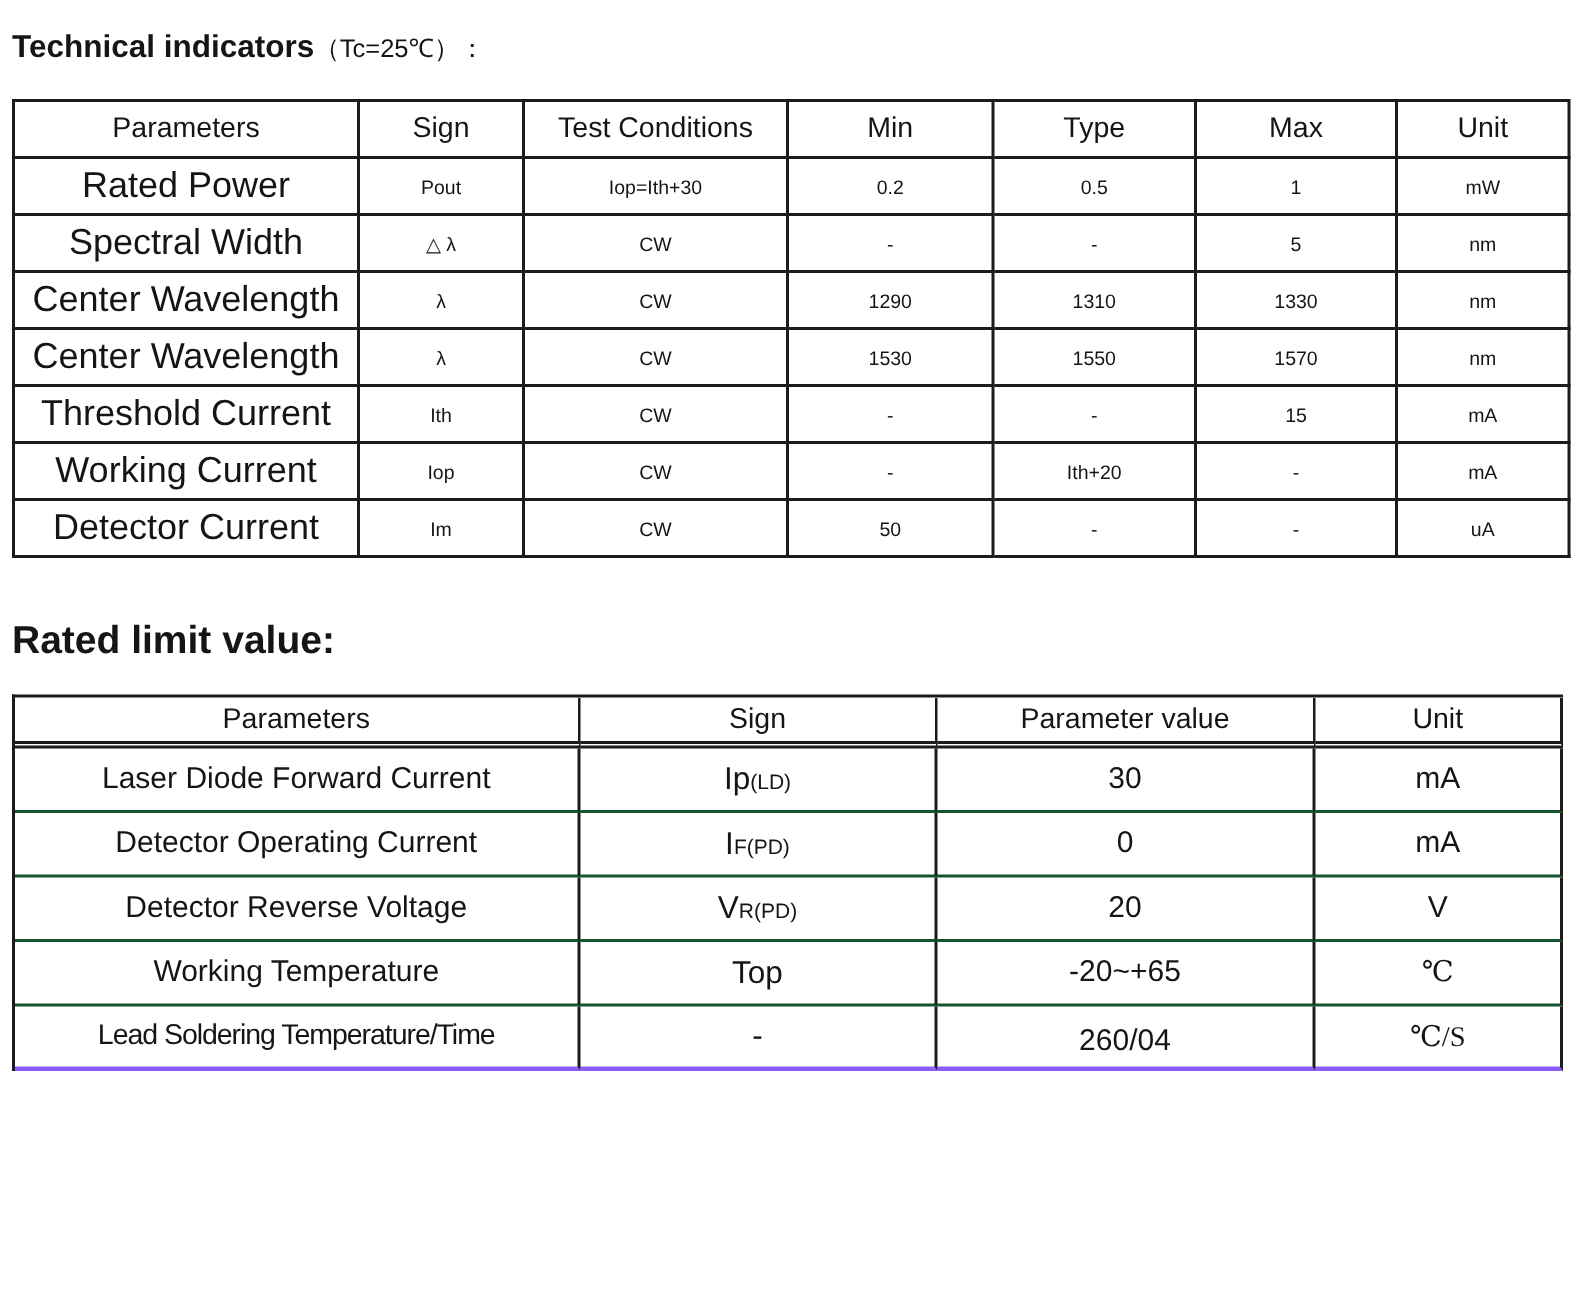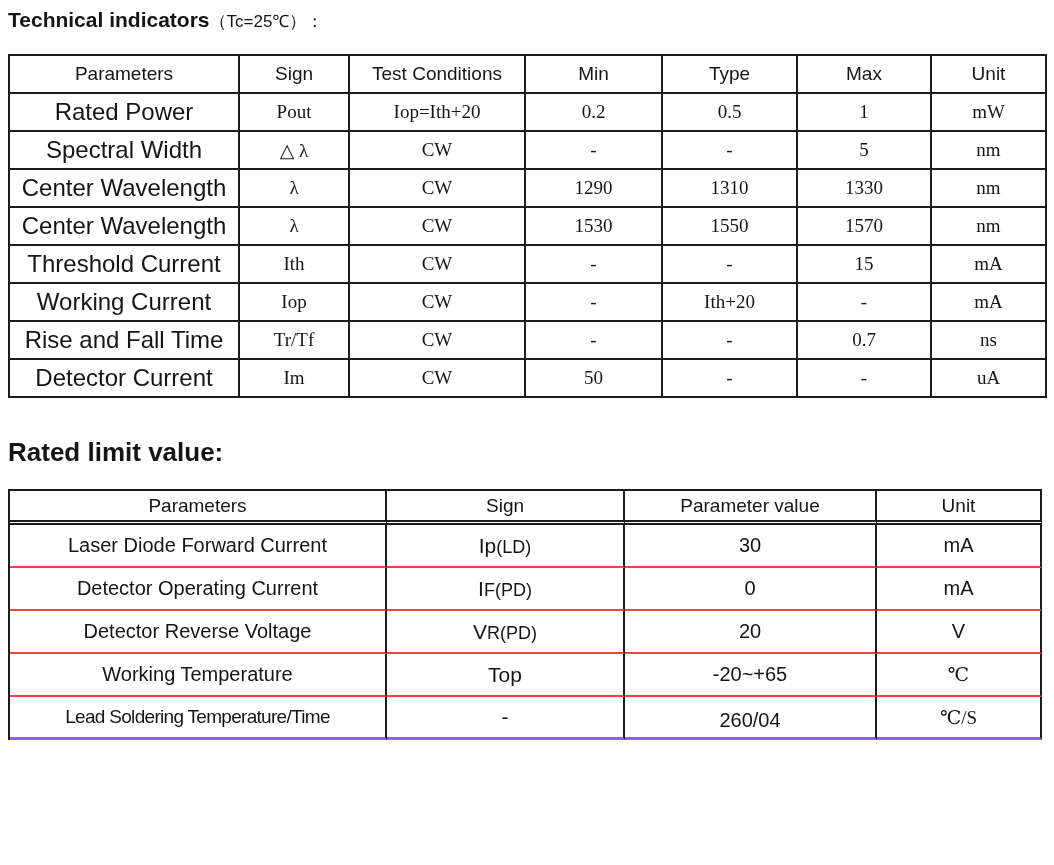--- a/index.html
+++ b/index.html
@@ -3,49 +3,49 @@
 <meta charset="utf-8">
 <style>
   html,body{margin:0;padding:0;}
   body{
     width:1054px;height:865px;background:#ffffff;color:#151515;
     font-family:"Liberation Sans", sans-serif;
     -webkit-font-smoothing:antialiased;
   }
   .page{position:relative;width:1054px;height:865px;overflow:hidden;}
 
-  .title1{margin:7px 0 0 8px;height:26px;line-height:26px;font-size:21px;font-weight:bold;white-space:nowrap;}
+  .title1{margin:19px 0 0 8px;height:26px;line-height:26px;font-size:21px;font-weight:bold;white-space:nowrap;}
   .t-suffix{font-weight:400;font-size:17px;}
 
   table{border-collapse:separate;border-spacing:0;table-layout:fixed;}
   th,td{box-sizing:border-box;}
 
   
   .t1{margin:21px 0 0 8px;width:1037px;border-top:2px solid #1c1c1c;border-left:2px solid #1c1c1c;}
   .t1 th,.t1 td{
     border-right:2px solid #1c1c1c;border-bottom:2px solid #1c1c1c;
     text-align:center;vertical-align:middle;height:38px;padding:0 2px;
     overflow:hidden;white-space:nowrap;
   }
   .t1 th{font-weight:400;font-size:19px;}
   .t1 td.c-param{font-size:24px;}
-  .t1 td.serif{font-family:Liberation Serif, serif;font-size:19px;}
+  .t1 td.serif{font-family:Liberation Sans, sans-serif;font-size:13px;}
 
   .title2{margin:41px 0 0 8px;height:27px;line-height:27px;font-size:26px;font-weight:bold;white-space:nowrap;}
 
   
   .t2{margin:23px 0 0 8px;width:1032px;border-top:2px solid #1c1c1c;border-left:2px solid #1c1c1c;}
   .t2 th,.t2 td{
-    border-right:2px solid #1c1c1c;border-bottom:2px solid #ef4444;
+    border-right:2px solid #1c1c1c;border-bottom:2px solid #14532d;
     text-align:center;vertical-align:middle;padding:0 2px;overflow:hidden;white-space:nowrap;
   }
   .t2 th{height:34px;font-weight:400;font-size:19px;border-bottom:5px double #1c1c1c;}
   .t2 td{height:43px;font-size:20px;}
   .t2 td.c2-sign{font-size:21px;}
-  .t2 .sign-small{font-size:18px;margin-top:18px;}
+  .t2 .sign-small{font-size:14px;margin-top:18px;}
   .t2 td.serif-unit{font-family:"Liberation Serif","DejaVu Serif","DejaVu Sans",serif;font-size:19px;}
   .t2 tbody tr:last-child td{border-bottom:3px solid #8b5cf6;}
   .t2 tbody tr:last-child td.c2-param{font-size:19px;letter-spacing:-0.7px;}
   .t2 tbody tr:last-child td.c2-value{vertical-align:bottom;padding-bottom:5px;}
 </style>
 </head>
 <body>
 
 <div class="page">
 
@@ -71,21 +71,21 @@
         <th>Min</th>
         <th>Type</th>
         <th>Max</th>
         <th>Unit</th>
       </tr>
     </thead>
     <tbody id="t1-body">
         <tr>
           <td class="c-param">Rated Power</td>
           <td class="serif">Pout</td>
-          <td class="serif">Iop=Ith+20</td>
+          <td class="serif">Iop=Ith+30</td>
           <td class="serif">0.2</td>
           <td class="serif">0.5</td>
           <td class="serif">1</td>
           <td class="serif">mW</td>
         </tr>
         <tr>
           <td class="c-param">Spectral Width</td>
           <td class="serif">△ λ</td>
           <td class="serif">CW</td>
           <td class="serif">-</td>
@@ -121,29 +121,20 @@
           <td class="serif">mA</td>
         </tr>
         <tr>
           <td class="c-param">Working Current</td>
           <td class="serif">Iop</td>
           <td class="serif">CW</td>
           <td class="serif">-</td>
           <td class="serif">Ith+20</td>
           <td class="serif">-</td>
           <td class="serif">mA</td>
-        </tr>
-        <tr>
-          <td class="c-param">Rise and Fall Time</td>
-          <td class="serif">Tr/Tf</td>
-          <td class="serif">CW</td>
-          <td class="serif">-</td>
-          <td class="serif">-</td>
-          <td class="serif">0.7</td>
-          <td class="serif">ns</td>
         </tr>
         <tr>
           <td class="c-param">Detector Current</td>
           <td class="serif">Im</td>
           <td class="serif">CW</td>
           <td class="serif">50</td>
           <td class="serif">-</td>
           <td class="serif">-</td>
           <td class="serif">uA</td>
         </tr>

